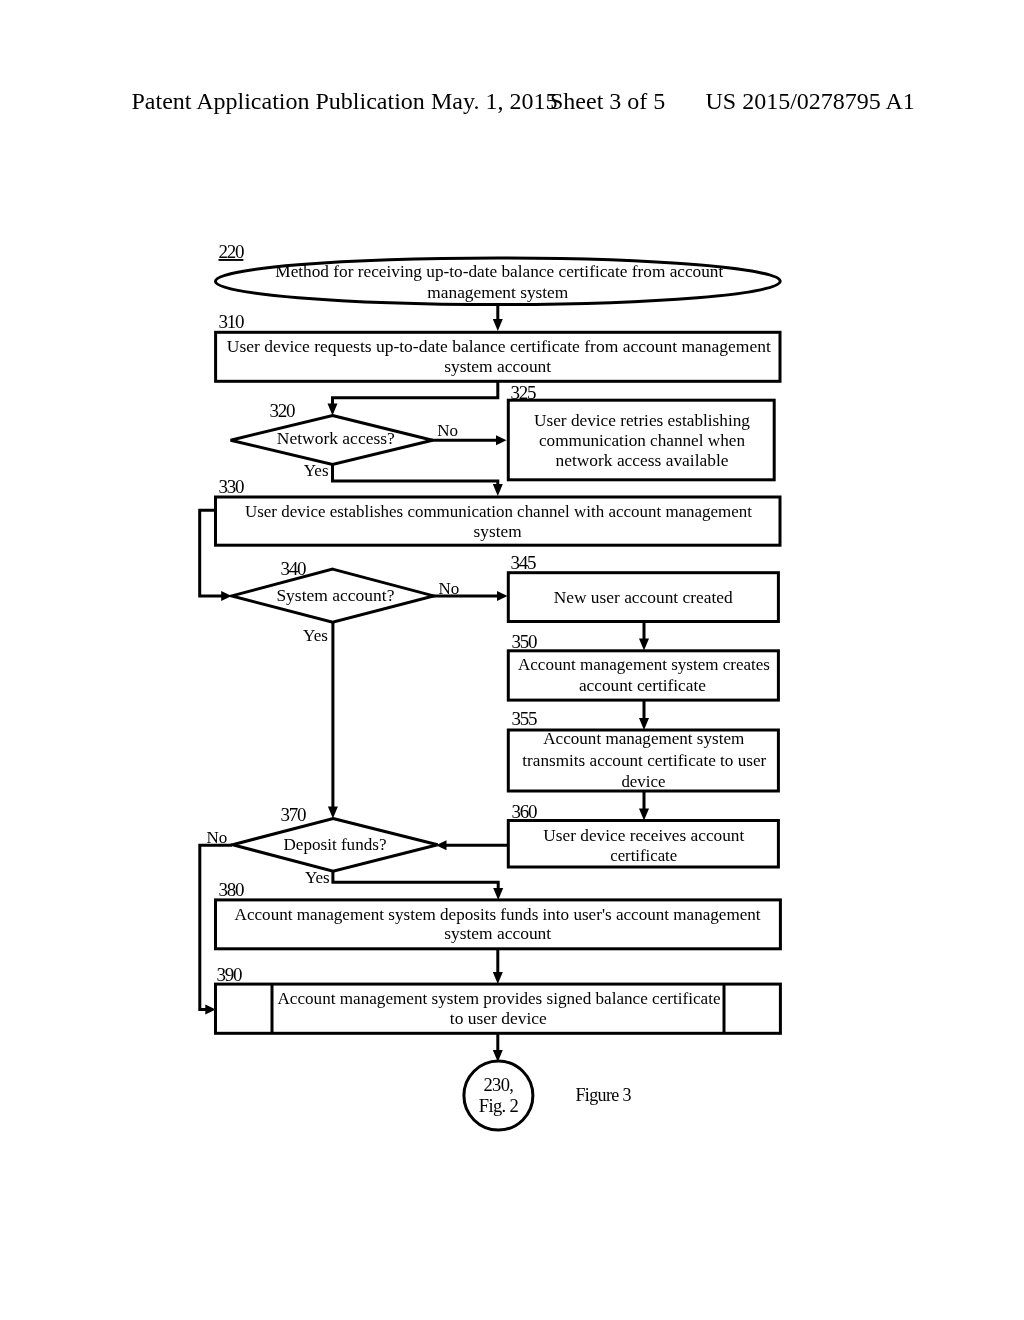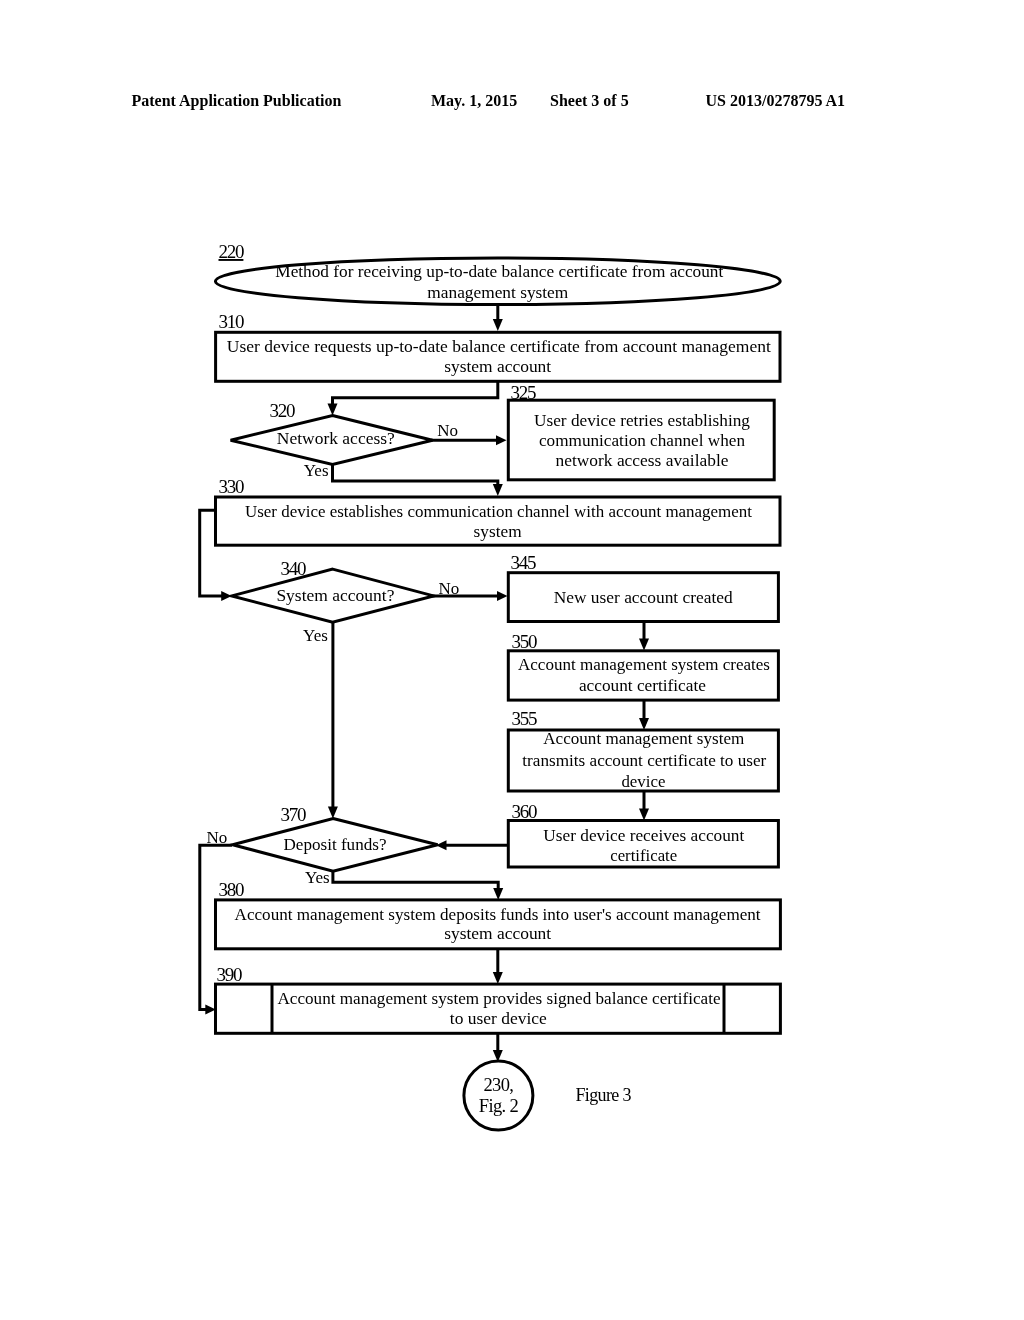--- a/index.html
+++ b/index.html
@@ -1,20 +1,20 @@
 <!DOCTYPE html>
 <html><head>
 <meta charset="utf-8">
 <title>Patent Application Publication</title>
 <style>
   html, body { margin:0; padding:0; background:#ffffff; }
   body { width:1024px; height:1320px; position:relative; overflow:hidden;
          font-family:"Liberation Serif", serif; color:#000; }
   .page { position:absolute; left:0; top:0; width:1024px; height:1320px; }
-  .hdr { position:absolute; font-weight:bold; font-size:16px; white-space:nowrap; line-height:20px; }
+  .hdr { position:absolute; font-weight:normal; font-size:24px; white-space:nowrap; line-height:20px; }
   #hdr-title { left:131.5px; top:90.5px; }
   #hdr-date  { left:431px; top:90.5px; }
   #hdr-sheet { left:550px; top:90.5px; }
   #hdr-pub   { left:705.5px; top:90.5px; }
   svg#flow { position:absolute; left:0; top:0; width:1024px; height:1320px; }
   #flow .shape { fill:#ffffff; stroke:#000; stroke-width:3; }
   #flow .conn  { fill:none; stroke:#000; stroke-width:3; stroke-linecap:butt; stroke-linejoin:miter; }
   #flow .head  { fill:#000; stroke:none; }
   #flow text   { font-family:"Liberation Serif", serif; fill:#000; }
   #flow .body  { font-size:17.5px; text-anchor:middle; }
@@ -23,21 +23,21 @@
   #flow .circ  { font-size:18.5px; letter-spacing:-0.65px; text-anchor:middle; }
   #flow .figlbl{ font-size:18px; letter-spacing:-0.65px; text-anchor:start; }
 </style>
 </head>
 <body>
 
 <div class="page">
   <div class="hdr" id="hdr-title">Patent Application Publication</div>
   <div class="hdr" id="hdr-date">May. 1, 2015</div>
   <div class="hdr" id="hdr-sheet">Sheet 3 of 5</div>
-  <div class="hdr" id="hdr-pub">US 2013/0278795 A1</div>
+  <div class="hdr" id="hdr-pub">US 2015/0278795 A1</div>
 
   <svg id="flow" viewBox="0 0 1024 1320">
 
     <g>
 
       <path class="conn" d="M497.8 304.5 L497.8 322"></path>
       <polygon class="head" points="497.8,331 492.8,319 502.8,319"></polygon>
 
       <path class="conn" d="M497.8 380 L497.8 397.8 L332.5 397.8 L332.5 406"></path>
       <polygon class="head" points="332.5,415.5 327.5,403.5 337.5,403.5"></polygon>

